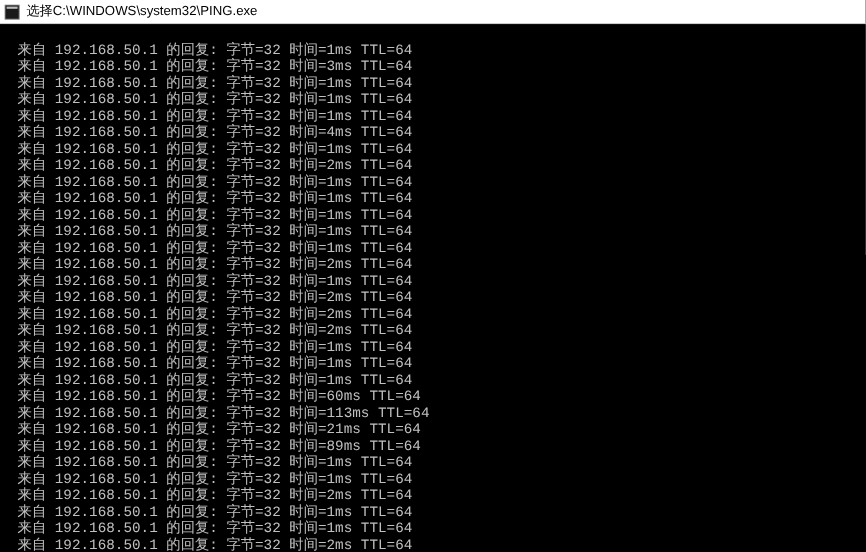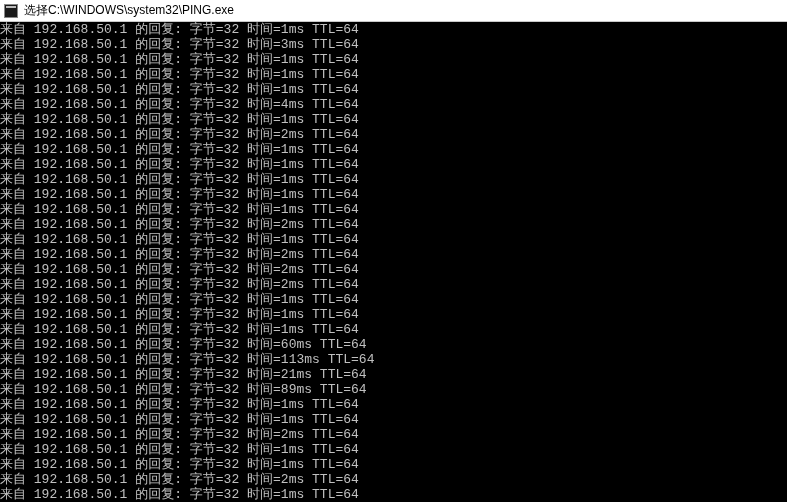--- a/index.html
+++ b/index.html
@@ -22,21 +22,21 @@
     display: inline-flex; align-items: center; justify-content: center;
   }
   .titlebar .icon svg { display:block; }
   .titlebar .title { white-space: nowrap; }
   .terminal {
     flex: 1;
     background: #000000;
     color: #c0c0c0;
     font-size: 13px;
     line-height: 15px;
-    padding: 0;
+    padding: 16px;
     overflow: hidden;
     white-space: pre;
     font-family: "NSimSun","SimSun","Consolas","Courier New",monospace;
   }
   .terminal .line { white-space: pre; letter-spacing: 0px; }
 </style>
 </head>
 <body>
 
 <div class="window">

